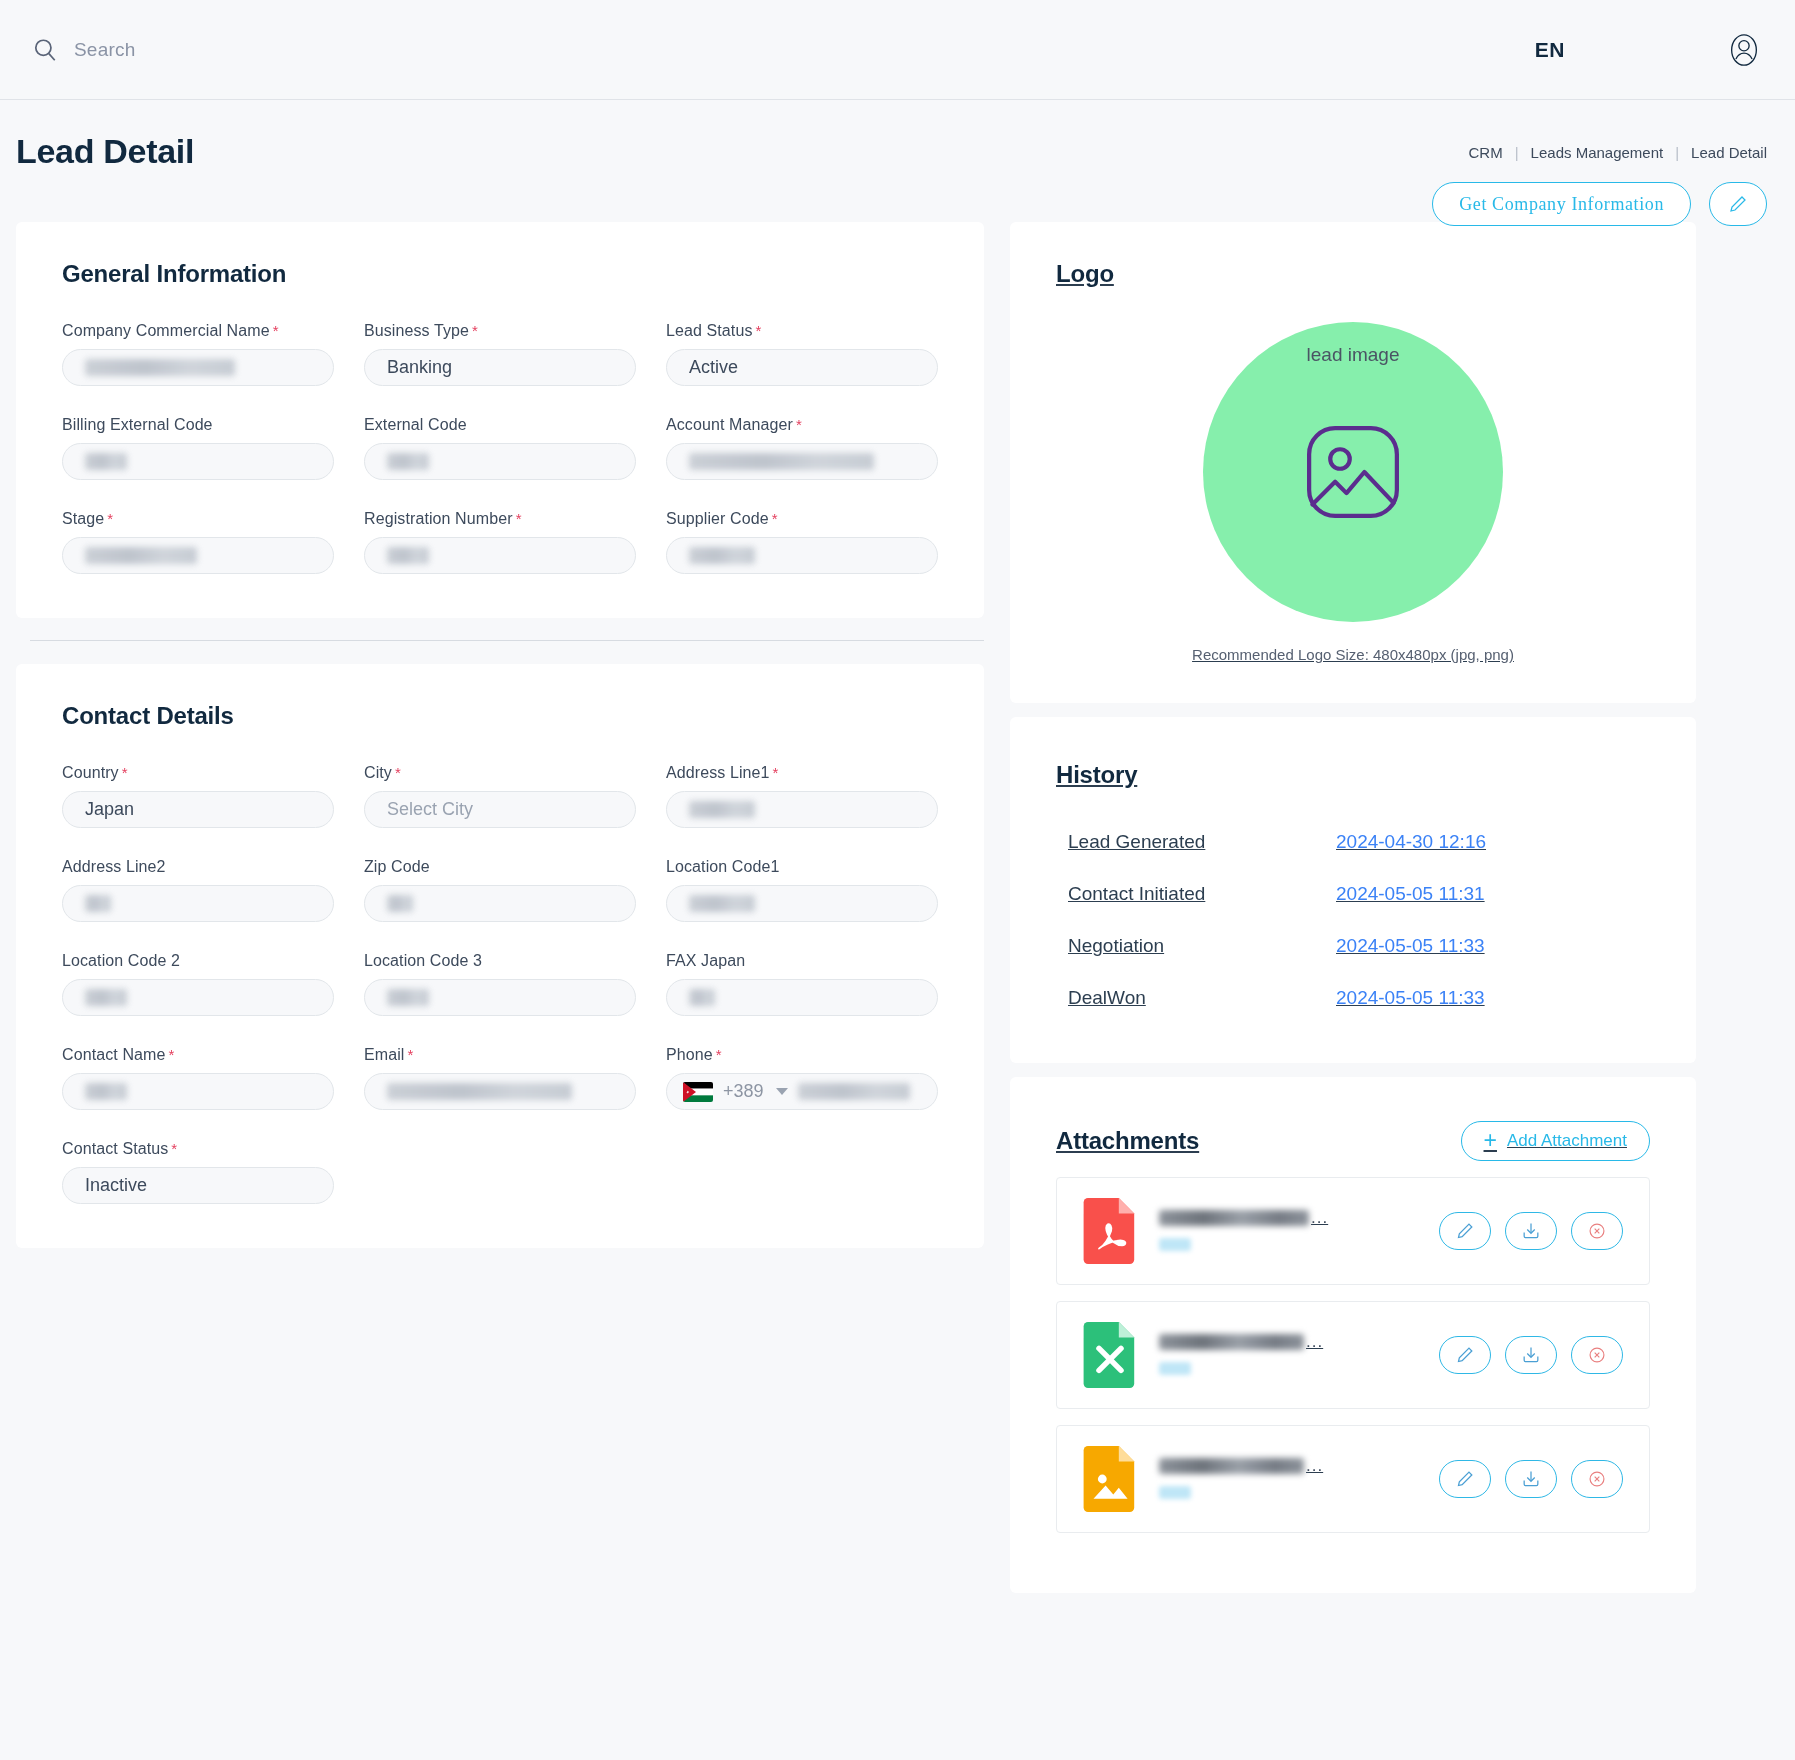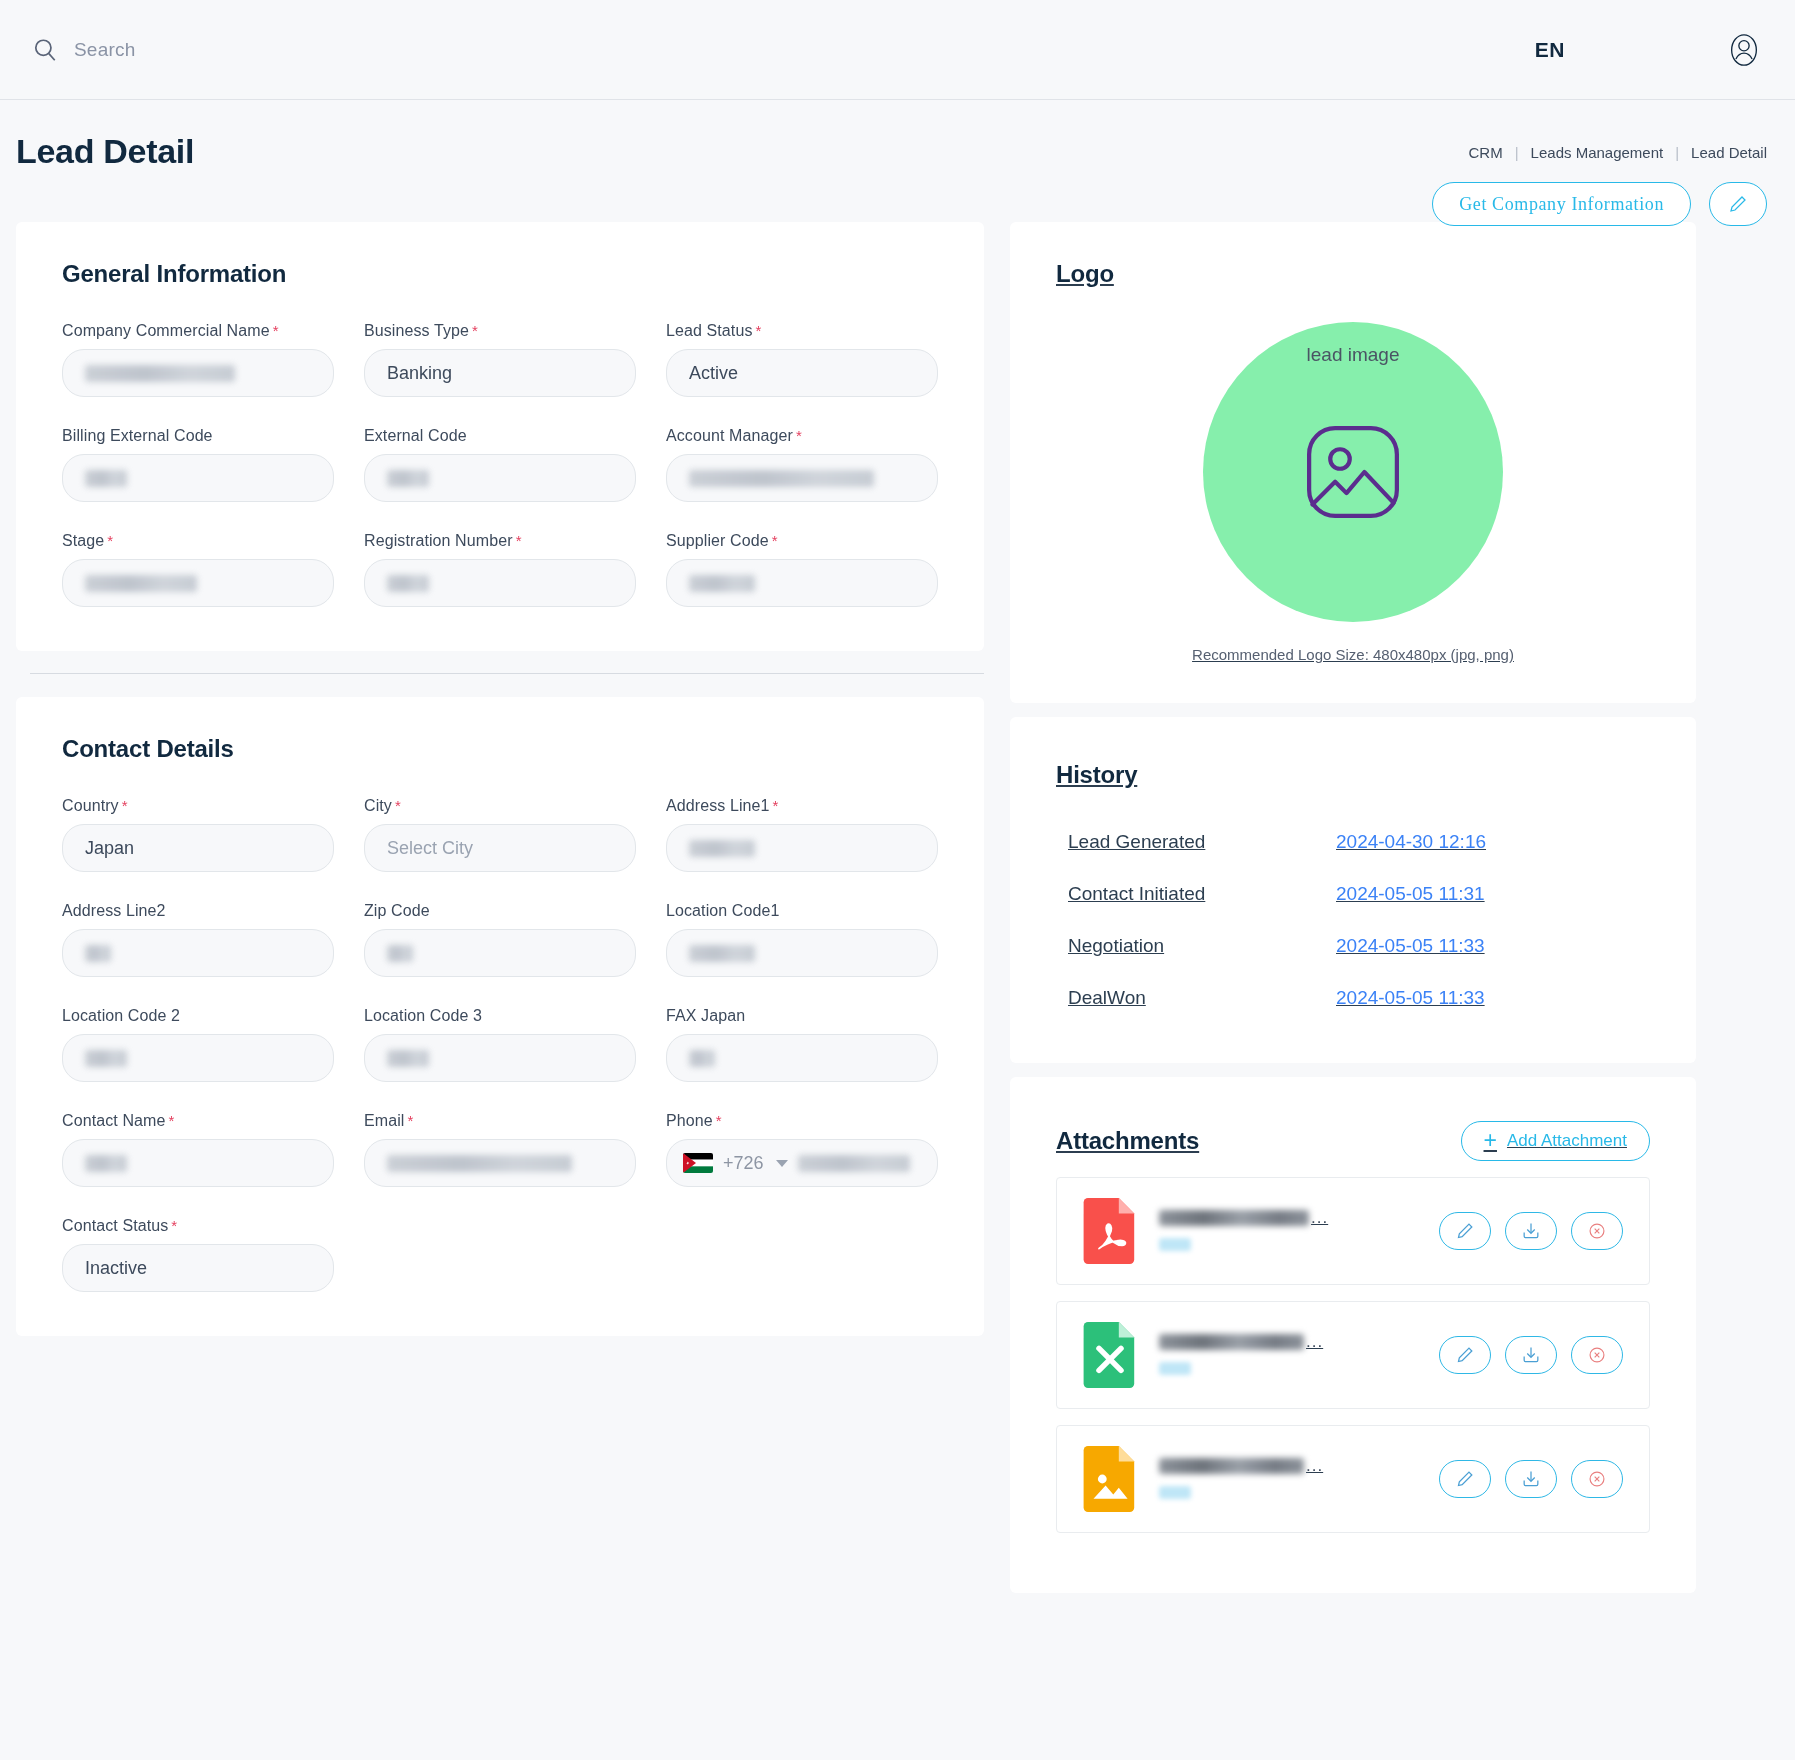--- a/index.html
+++ b/index.html
@@ -107,21 +107,21 @@
     column-gap: 30px;
     row-gap: 30px;
   }
   .field { display: flex; flex-direction: column; }
   .field-label {
     font-size: 16px; color: #3d4a5c; margin-bottom: 9px;
     letter-spacing: .1px; white-space: nowrap;
   }
   .req { color: #e4405f; margin-left: 3px; font-size: 15px; }
   .input-box {
-    height: 48px; border: 1px solid #e2e6ea; border-radius: 22px;
+    height: 37px; border: 1px solid #e2e6ea; border-radius: 22px;
     background: #f7f8fa; display: flex; align-items: center;
     padding: 0 22px; font-size: 18px; color: #3d4a5c;
     overflow: hidden;
   }
   .input-box.placeholder { color: #9aa3b1; }
   .blur-val {
     display: inline-block; height: 17px; border-radius: 3px;
     background: linear-gradient(90deg,#c7ccd3,#b9bfc8 40%,#ccd1d8 70%,#c2c8d0);
     filter: blur(3.2px); opacity: .92;
   }
@@ -401,21 +401,21 @@
           <div class="field">
             <div class="field-label">Phone<span class="req">*</span></div>
             <div class="input-box phone-box">
               <svg class="flag" viewBox="0 0 30 20">
                 <rect width="30" height="6.67" y="0" fill="#000000"></rect>
                 <rect width="30" height="6.67" y="6.67" fill="#ffffff"></rect>
                 <rect width="30" height="6.66" y="13.34" fill="#007a3d"></rect>
                 <polygon points="0,0 13,10 0,20" fill="#ce1126"></polygon>
                 <polygon points="4.2,8.6 4.9,9.6 6.0,9.3 5.3,10.2 6.0,11.0 4.9,10.8 4.2,11.8 4.2,10.6 3.1,10.2 4.2,9.8" fill="#ffffff"></polygon>
               </svg>
-              <span class="dial">+726</span>
+              <span class="dial">+389</span>
               <span class="caret"></span>
               <span class="blur-val w-lg"></span>
             </div>
           </div>
           <div class="field">
             <div class="field-label">Contact Status<span class="req">*</span></div>
             <div class="input-box">
               <span>Inactive</span>
             </div>
           </div>

